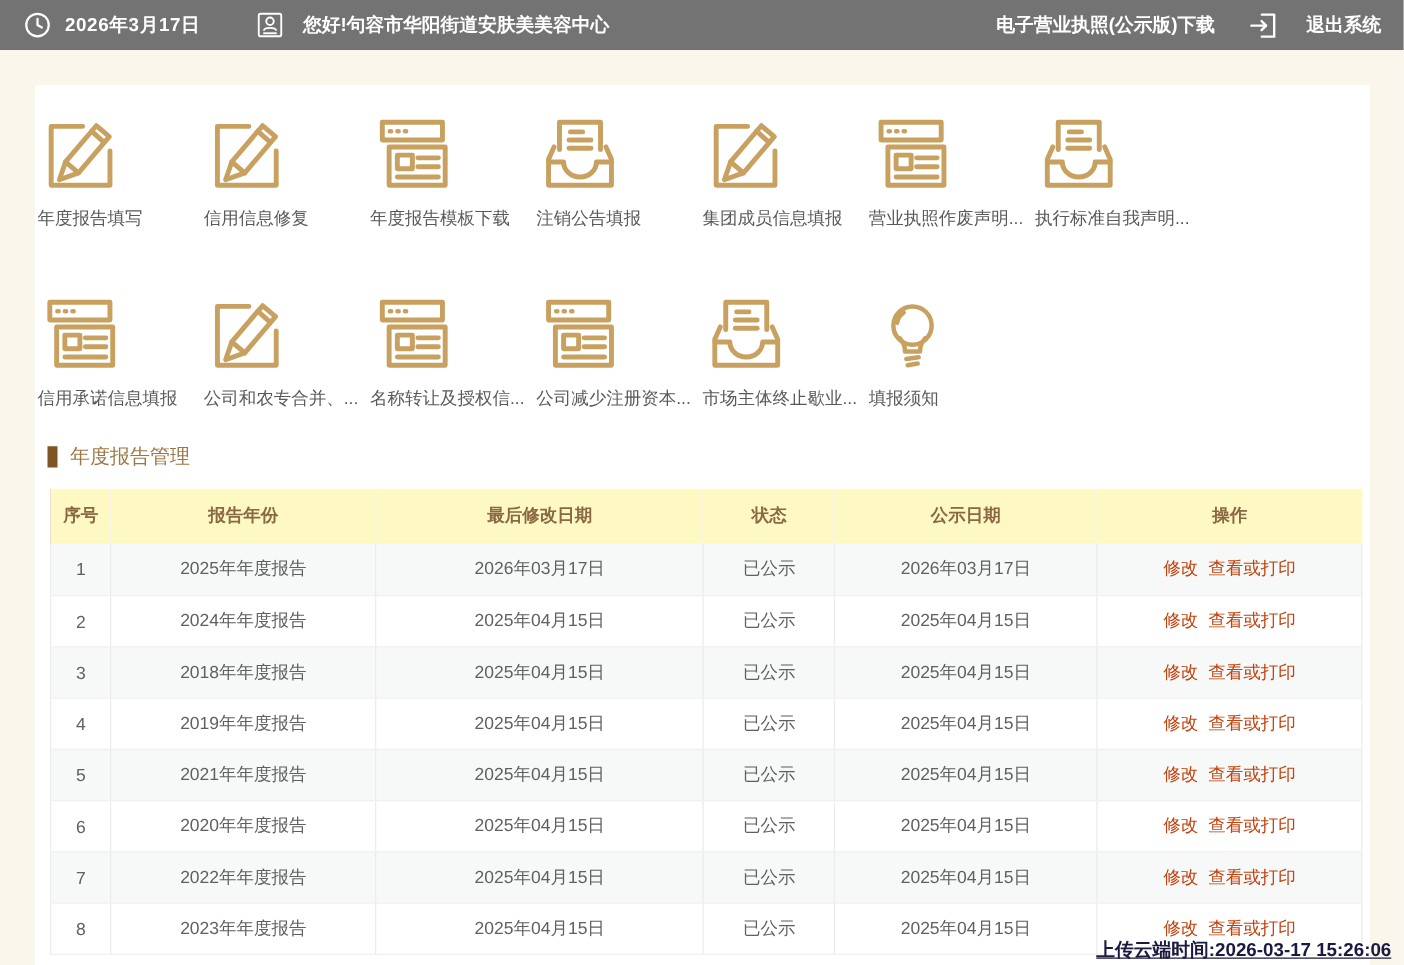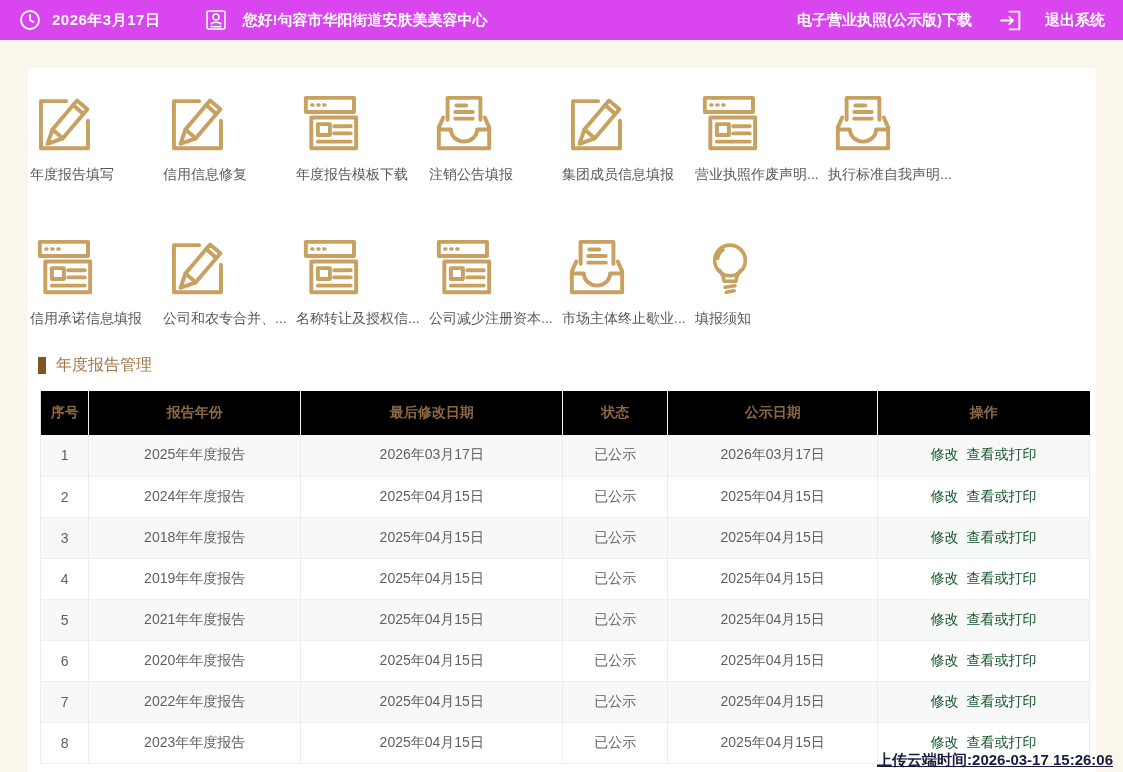--- a/index.html
+++ b/index.html
@@ -7,21 +7,21 @@
   body {
     position: relative;
     background: #faf6ec;
     font-family: "Liberation Sans", "DejaVu Sans", sans-serif;
     overflow: hidden;
   }
 
   
   .topbar {
     display: flex; align-items: center;
-    height: 40px; background: #d946ef; color: #fff;
+    height: 40px; background: #737373; color: #fff;
     padding: 0 18px; font-size: 15px; font-weight: bold; text-align: right;
   }
   .hicon { display: inline-flex; align-items: center; line-height: 0; }
   .hdate { margin-left: 10px; letter-spacing: .5px; }
   .user-ic { margin-left: 44px; }
   .hgreet { margin-left: 14px; }
   .hspacer { flex: 1; }
   .hlink { color: #fff; text-decoration: none; cursor: pointer; }
   .logout-ic { margin-left: 26px; cursor: pointer; }
   .logout-lbl { margin-left: 22px; }
@@ -49,33 +49,33 @@
   .section-head { display: flex; align-items: center; margin: 27px 0 0 10px; }
   .accent-bar { width: 8px; height: 17px; background: #7d5624; margin-right: 10px; }
   .stitle { font-size: 16px; color: #9c7847; }
 
   
   .report-table {
     width: 1050px; margin: 15px 0 0 12px;
     border-collapse: collapse; font-size: 14px; table-layout: fixed;
   }
   .report-table th {
-    background: #000000; color: #8b6844; height: 44px;
+    background: #fef9c3; color: #8b6844; height: 44px;
     font-weight: bold; border-right: 1px solid #f8f4ec;
   }
   .report-table th:first-child { border-left: 1px solid #e9e1d4; }
   .report-table th:last-child { border-right: none; }
   .report-table td {
     height: 41px; text-align: center; color: #606060;
     border-right: 1px solid #ececec; border-bottom: 1px solid #f0f0f0;
     border-left: none; background: #fff;
   }
   .report-table td:first-child { border-left: 1px solid #ececec; }
   .report-table tbody tr:nth-child(odd) td { background: #f7f8f8; }
-  .oplink { color: #14532d; text-decoration: none; margin: 0 4px; cursor: pointer; }
+  .oplink { color: #c2410c; text-decoration: none; margin: 0 4px; cursor: pointer; }
 
   
   .upload-time {
     position: absolute; right: 10px; bottom: 2px;
     font-size: 15px; font-weight: 600; color: #1a1a40; z-index: 5; text-decoration: underline;
   }
 </style>
 </head>
 <body>
 

